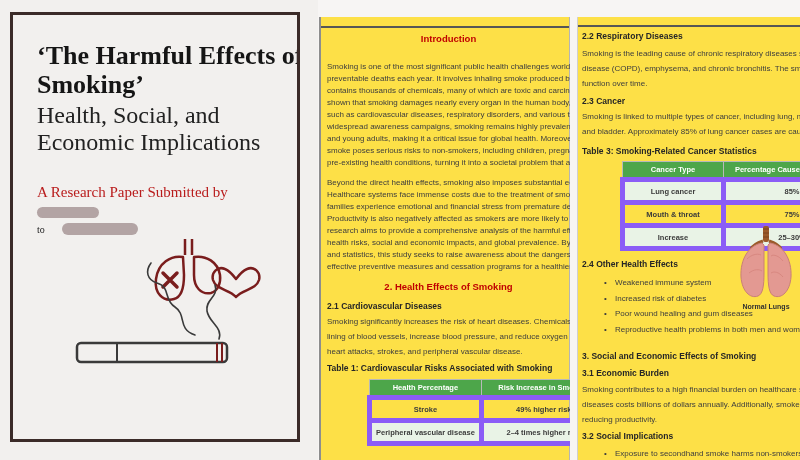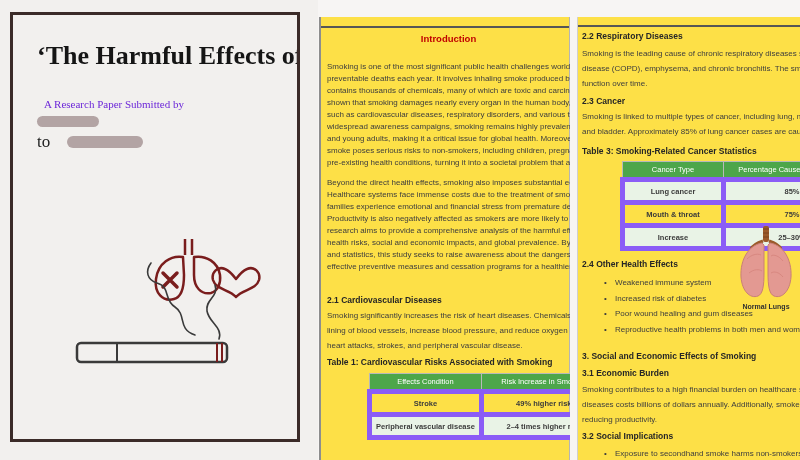--- a/index.html
+++ b/index.html
@@ -6,26 +6,26 @@
   .screen{position:relative;width:800px;height:460px;overflow:hidden;
     background:#f7f5f4;font-family:"Liberation Sans","DejaVu Sans",sans-serif;}
 
   
   .cover{position:absolute;left:0;top:0;width:318px;height:460px;background:#f2f0ee;}
   .cover-frame{position:absolute;left:10px;top:12px;width:284px;height:424px;border:3px solid #3b2b28;}
   .cover-title{font-family:"Liberation Serif","DejaVu Serif",serif;font-weight:bold;
     font-size:26px;line-height:29px;color:#151515;margin:26px 0 0 24px;}
   .cover-subtitle{font-family:"Liberation Serif","DejaVu Serif",serif;font-weight:normal;
     font-size:24px;line-height:27px;color:#222;margin:3px 0 0 24px;}
-  .submitted{font-family:"Liberation Serif","DejaVu Serif",serif;font-size:11px;color:#6d28d9;
-    margin:28px 0 0 31px;}
+  .submitted{font-family:"Liberation Serif","DejaVu Serif",serif;font-size:15px;color:#b91c1c;
+    margin:28px 0 0 24px;}
   .redact{background:#b3a4a4;border-radius:6px;height:11px;}
   .redact-1{width:62px;margin:6px 0 0 24px;}
   .to-row{display:flex;align-items:center;gap:17px;margin:5px 0 0 24px;
-    font-family:"Liberation Serif","DejaVu Serif",serif;font-size:17px;color:#222;}
+    font-family:"Liberation Serif","DejaVu Serif",serif;font-size:10px;color:#222;}
   .redact-2{width:76px;height:12px;}
   .cover-illustration{position:absolute;left:48px;top:220px;width:220px;height:140px;}
 
   
   .page{position:absolute;top:17px;background:#fde047;overflow:hidden;}
   .edge{position:absolute;background:#565656;}
   .nowrap{white-space:nowrap;overflow:hidden;}
 
   
   .page2{left:319px;width:251px;height:460px;}
@@ -34,21 +34,21 @@
   .page2 .edge-left{left:0;top:0;width:2px;height:100%;background:#8d8d8d;}
   .page2 .edge-right{right:0;top:0;width:1px;height:100%;background:#b5b5b5;}
   .p2-body{position:absolute;left:8px;top:16px;width:420px;}
   .h-red{color:#c00000;font-weight:bold;font-size:9.5px;}
   .centered{width:243px;text-align:center;}
   .bodyline{font-size:8px;color:#3d3d3d;line-height:12px;white-space:nowrap;}
   .bodyline15{font-size:8px;color:#3d3d3d;line-height:15px;white-space:nowrap;}
   .h-sec{font-size:8.5px;font-weight:bold;color:#262626;}
 
   table{border-collapse:collapse;}
-  th{background:#4da64a;color:#ffffff;font-size:7.5px;font-weight:normal;text-align:center;
+  th{background:#4da64a;color:#ffffff;font-size:7.5px;font-weight:bold;text-align:center;
      padding:3px 4px;border:1px solid #b9b9b9;white-space:nowrap;}
   td{font-size:7.5px;font-weight:bold;color:#3b3b3b;text-align:center;
      padding:4.5px 4px;border:5px solid #8b5cf6;white-space:nowrap;}
   tr.alt td{background:#e9f3e6;}
   .tbl1{margin:6px 0 0 40px;}
   .tbl1 .c1{width:88px;} .tbl1 .c2{width:116px;}
   .tbl3{margin:5px 0 0 38px;}
   .tbl3 .c1{width:92px;} .tbl3 .c2{width:128px;}
 
   
@@ -66,22 +66,25 @@
 </style>
 </head>
 <body>
 
 <div class="screen">
 
   <section class="cover">
     <div class="cover-frame">
       <div class="cover-title">
         <div class="nowrap">‘The Harmful Effects of</div>
+        <div class="nowrap">Smoking’</div>
       </div>
       <div class="cover-subtitle">
+        <div class="nowrap">Health, Social, and</div>
+        <div class="nowrap">Economic Implications</div>
       </div>
       <div class="submitted">A Research Paper Submitted by</div>
       <div class="redact redact-1"></div>
       <div class="to-row">
         <span>to</span>
         <span class="redact redact-2"></span>
       </div>
 
       <svg class="cover-illustration" viewBox="0 0 220 140" fill="none">
 
@@ -131,34 +134,35 @@
         <div class="bodyline">Beyond the direct health effects, smoking also imposes substantial economic and s</div>
         <div class="bodyline">Healthcare systems face immense costs due to the treatment of smoking-related il</div>
         <div class="bodyline">families experience emotional and financial stress from premature deaths and chro</div>
         <div class="bodyline">Productivity is also negatively affected as smokers are more likely to miss work due</div>
         <div class="bodyline">research aims to provide a comprehensive analysis of the harmful effects of smokin</div>
         <div class="bodyline">health risks, social and economic impacts, and global prevalence. By examining sci</div>
         <div class="bodyline">and statistics, this study seeks to raise awareness about the dangers of smoking an</div>
         <div class="bodyline">effective preventive measures and cessation programs for a healthier future.</div>
       </div>
 
-      <div class="h-sec" style="margin-top:22px;">2.1 Cardiovascular Diseases</div>
+      <div class="h-red centered" style="margin-top:8px;">2. Health Effects of Smoking</div>
+      <div class="h-sec" style="margin-top:9px;">2.1 Cardiovascular Diseases</div>
 
       <div style="margin-top:3px;">
         <div class="bodyline15">Smoking significantly increases the risk of heart diseases. Chemicals in tobacco sm</div>
         <div class="bodyline15">lining of blood vessels, increase blood pressure, and reduce oxygen in the blood, wh</div>
         <div class="bodyline15">heart attacks, strokes, and peripheral vascular disease.</div>
       </div>
 
       <div class="h-sec nowrap" style="margin-top:4px;">Table 1: Cardiovascular Risks Associated with Smoking</div>
 
       <table class="tbl1">
         <tbody>
             <tr>
-          <th class="c1">Effects Condition</th>
+          <th class="c1">Health Percentage</th>
           <th class="c2">Risk Increase in Smokers</th>
         </tr>
         <tr>
           <td>Stroke</td>
           <td>49% higher risk</td>
         </tr>
         <tr class="alt">
           <td>Peripheral vascular disease</td>
           <td>2–4 times higher risk</td>
         </tr>

